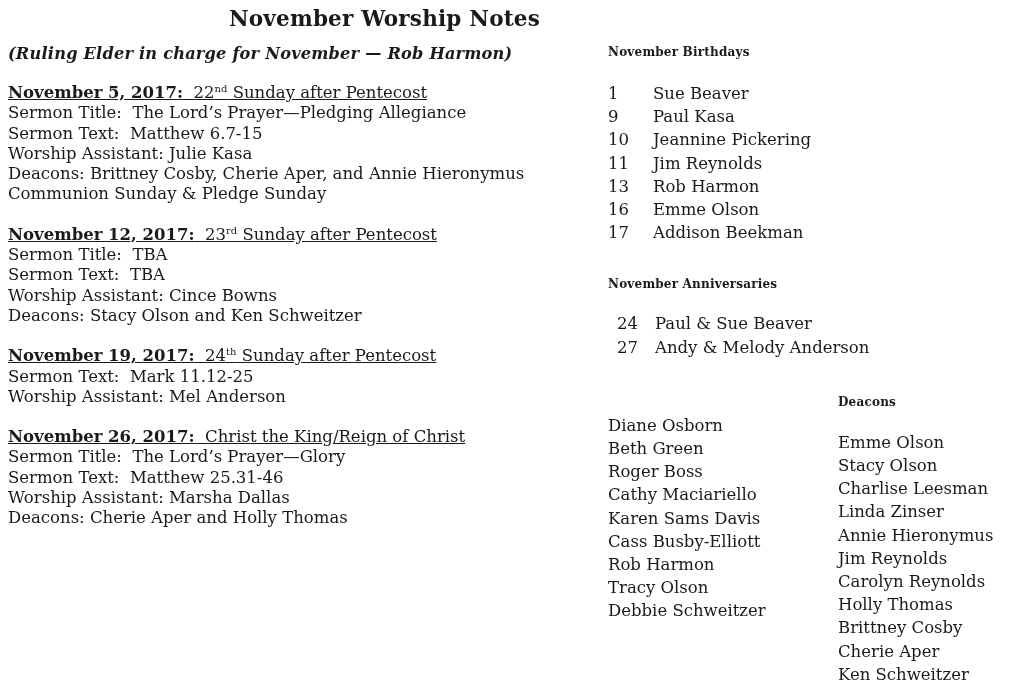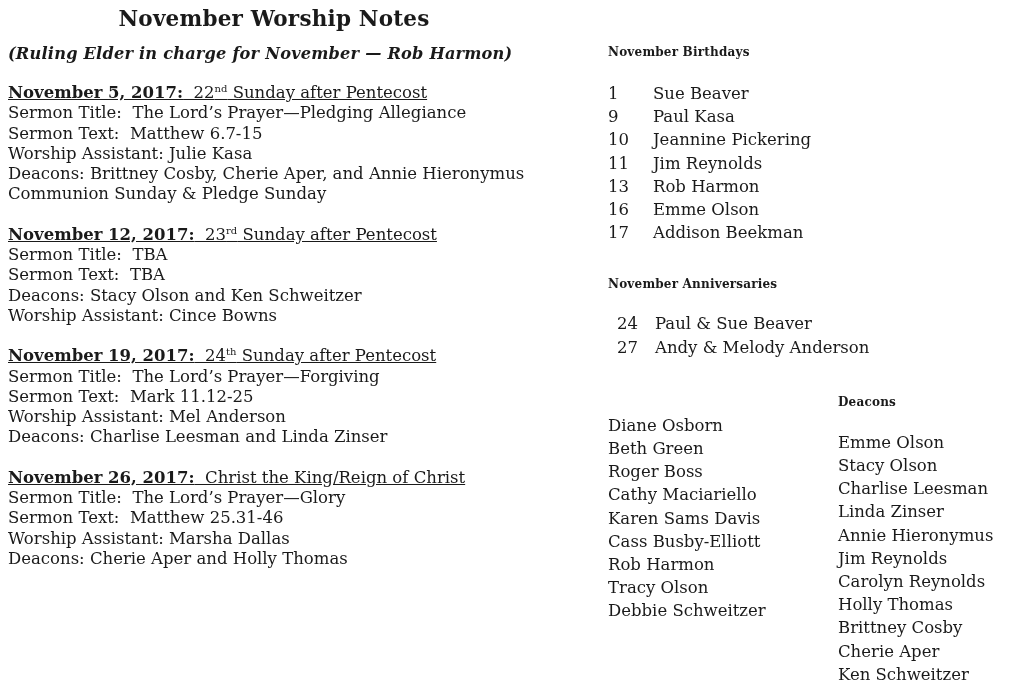--- a/index.html
+++ b/index.html
@@ -17,21 +17,21 @@
   .page { position: relative; width: 1024px; height: 684px; }
 
   
   .left-col {
     position: absolute;
     left: 8px; top: 0;
     width: 532px;
   }
   .doc-title {
     margin-top: 6px;
-    text-align: center;
+    text-align: right;
     font-size: 21.5px;
     line-height: 26px;
     font-weight: bold;
     letter-spacing: 0.2px;
   }
   .doc-subtitle {
     margin-top: 13px;
     font-size: 16.2px;
     line-height: 18px;
     font-weight: bold;
@@ -105,30 +105,28 @@
       <div class="svc-line" data-bind="services.0.lines.1">Sermon Text:  Matthew 6.7-15</div>
       <div class="svc-line" data-bind="services.0.lines.2">Worship Assistant: Julie Kasa</div>
       <div class="svc-line" data-bind="services.0.lines.3">Deacons: Brittney Cosby, Cherie Aper, and Annie Hieronymus</div>
       <div class="svc-line" data-bind="services.0.lines.4">Communion Sunday &amp; Pledge Sunday</div>
     </div>
 
     <div class="service">
       <div class="svc-head"><span class="date" data-bind="services.1.date_label">November 12, 2017:</span><span data-bind="services.1.occasion_pre">  23</span><sup data-bind="services.1.occasion_sup">rd</sup><span data-bind="services.1.occasion_post"> Sunday after Pentecost</span></div>
       <div class="svc-line" data-bind="services.1.lines.0">Sermon Title:  TBA</div>
       <div class="svc-line" data-bind="services.1.lines.1">Sermon Text:  TBA</div>
+      <div class="svc-line" data-bind="services.1.lines.2">Worship Assistant: Cince Bowns</div>
       <div class="svc-line" data-bind="services.1.lines.3">Deacons: Stacy Olson and Ken Schweitzer</div>
-      <div class="svc-line" data-bind="services.1.lines.2">Worship Assistant: Cince Bowns</div>
     </div>
 
     <div class="service">
       <div class="svc-head"><span class="date" data-bind="services.2.date_label">November 19, 2017:</span><span data-bind="services.2.occasion_pre">  24</span><sup data-bind="services.2.occasion_sup">th</sup><span data-bind="services.2.occasion_post"> Sunday after Pentecost</span></div>
-      <div class="svc-line" data-bind="services.2.lines.0">Sermon Title:  The Lord’s Prayer—Forgiving</div>
       <div class="svc-line" data-bind="services.2.lines.1">Sermon Text:  Mark 11.12-25</div>
       <div class="svc-line" data-bind="services.2.lines.2">Worship Assistant: Mel Anderson</div>
-      <div class="svc-line" data-bind="services.2.lines.3">Deacons: Charlise Leesman and Linda Zinser</div>
     </div>
 
     <div class="service">
       <div class="svc-head"><span class="date" data-bind="services.3.date_label">November 26, 2017:</span><span data-bind="services.3.occasion_pre">  Christ the King/Reign of Christ</span><sup data-bind="services.3.occasion_sup"></sup><span data-bind="services.3.occasion_post"></span></div>
       <div class="svc-line" data-bind="services.3.lines.0">Sermon Title:  The Lord’s Prayer—Glory</div>
       <div class="svc-line" data-bind="services.3.lines.1">Sermon Text:  Matthew 25.31-46</div>
       <div class="svc-line" data-bind="services.3.lines.2">Worship Assistant: Marsha Dallas</div>
       <div class="svc-line" data-bind="services.3.lines.3">Deacons: Cherie Aper and Holly Thomas</div>
     </div>
 

